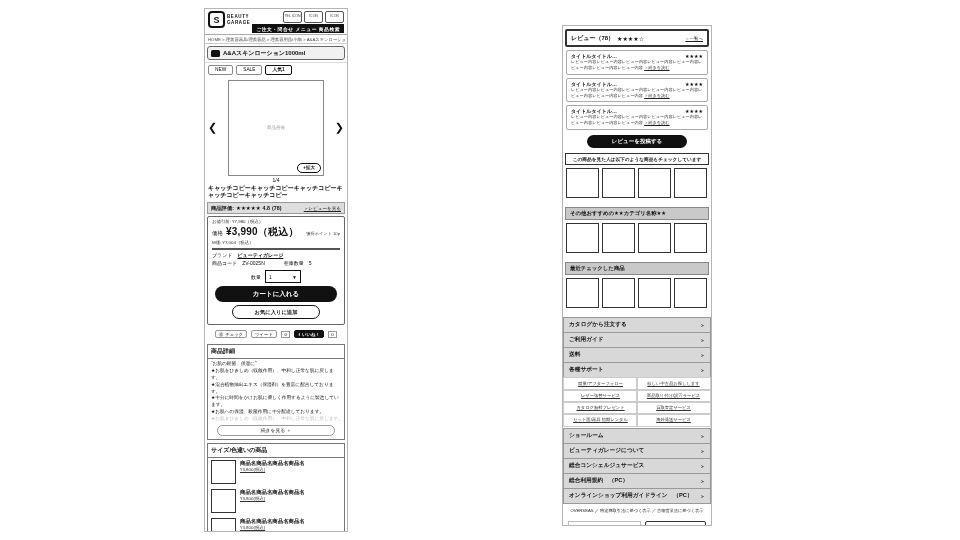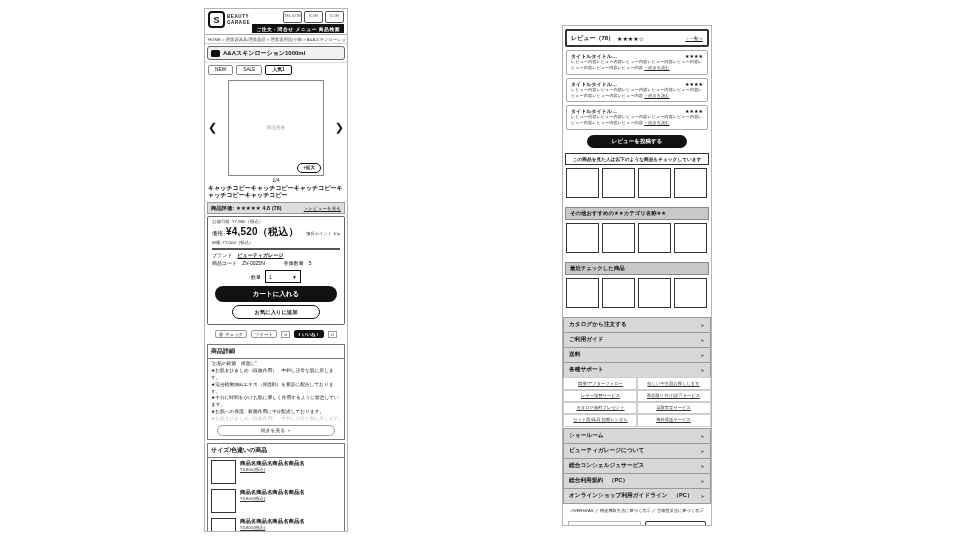--- a/index.html
+++ b/index.html
@@ -165,21 +165,21 @@
       <span class="stars">★★★★★</span>
       <span>4.8</span>
       <span>(78)</span>
       <a>＞レビューを見る</a>
     </div>
 
     <div class="pricebox">
       <div class="note-s">お値引前: ¥7,980（税込）</div>
       <div class="price-row">
         <span class="price-label">価格</span>
-        <span class="price-val">¥4,520（税込）</span>
+        <span class="price-val">¥3,990（税込）</span>
         <span class="points">獲得ポイント 10p</span>
       </div>
       <div class="note-s">M価: ¥7,004（税込）</div>
       <div class="hr2"></div>
       <div class="kv">
         <span>ブランド</span>
         <span class="v-link">ビューティガレージ</span>
       </div>
       <div class="kv">
         <span>商品コード</span>

